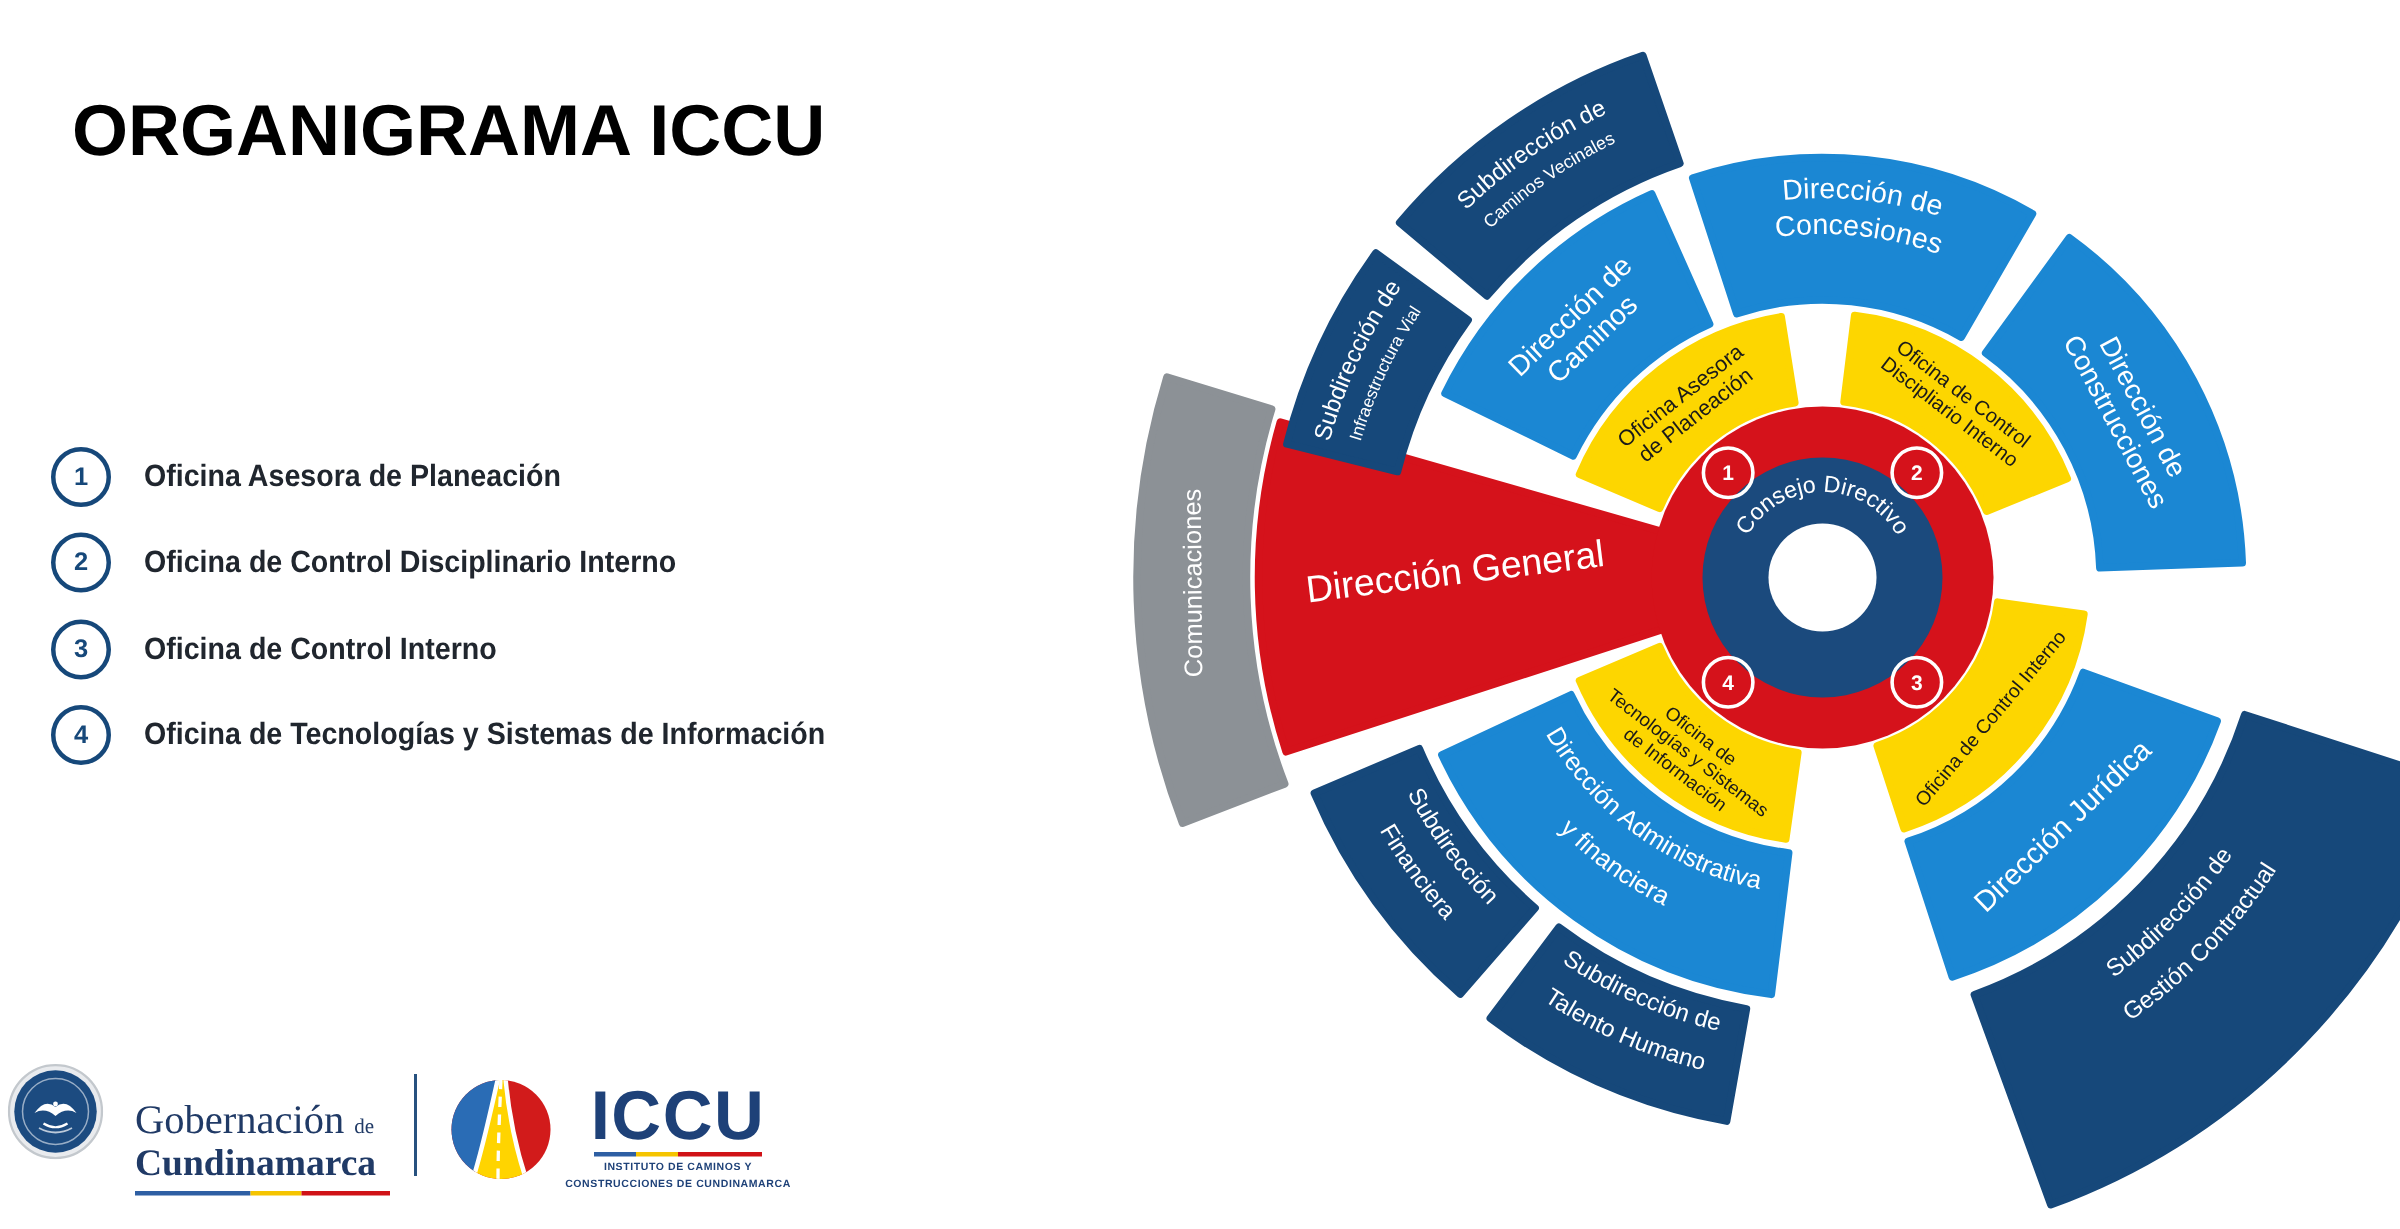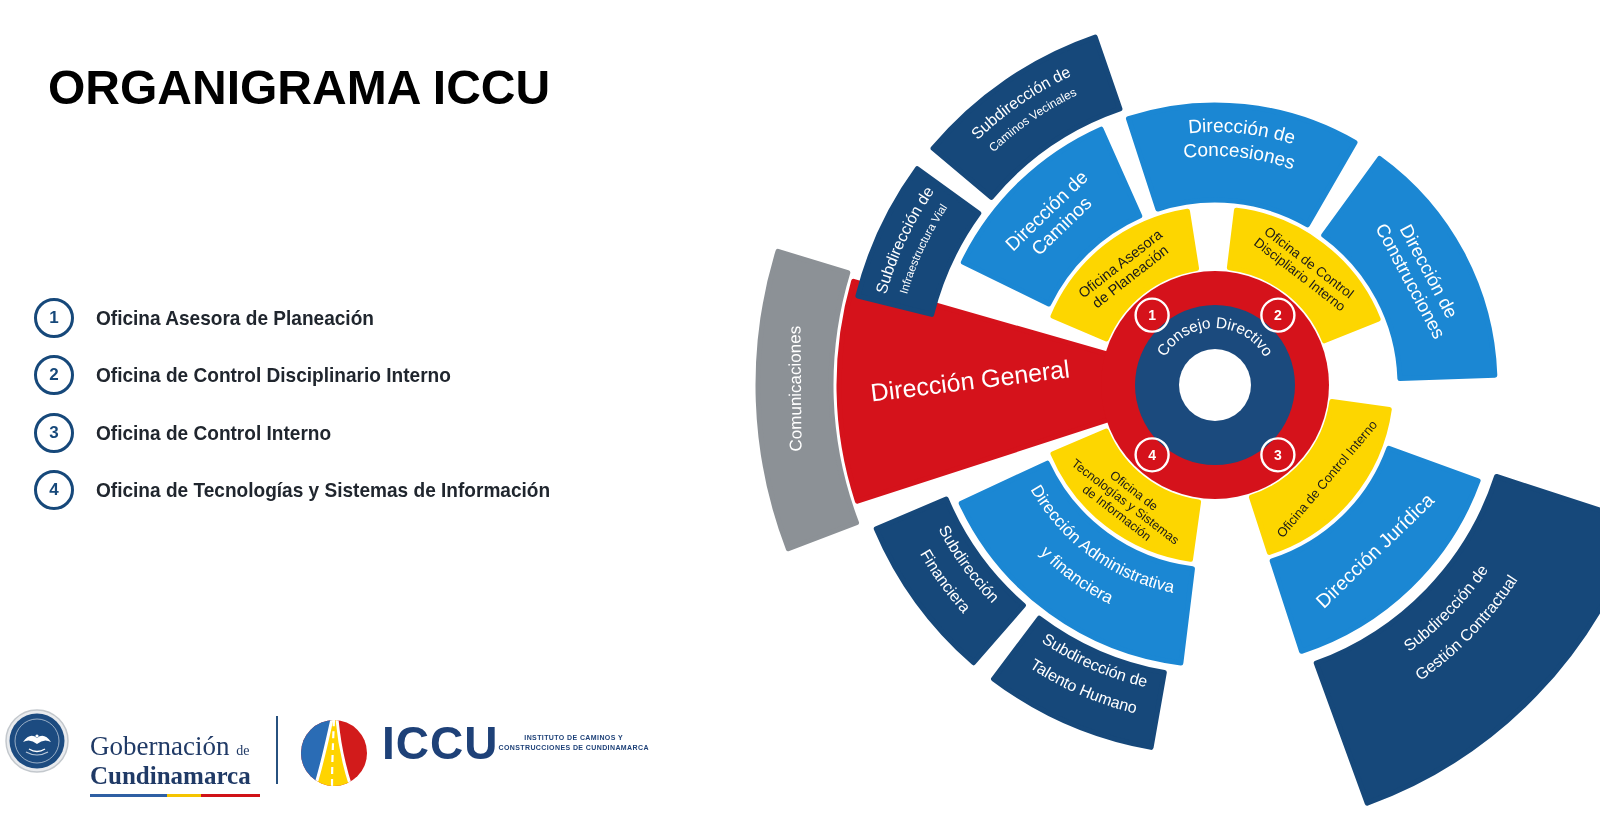--- a/index.html
+++ b/index.html
@@ -22,21 +22,21 @@
   .gob-line1 .de{font-size:14px;}
   .gob-line2{font-family:"Liberation Serif",serif;font-size:25px;font-weight:700;
              margin-top:0px;white-space:nowrap;}
   .tricolor{display:flex;height:3px;width:170px;margin-top:4px;}
   .tricolor .b{background:#2e5fa3;flex:9;}
   .tricolor .y{background:#f5c400;flex:4;}
   .tricolor .r{background:#d01217;flex:7;}
   .footer-divider{position:absolute;left:276px;top:716px;width:2px;height:68px;background:#27517f;}
   .iccu-logo{position:absolute;left:300px;top:719px;}
   .iccu-text{position:absolute;left:382px;top:720px;width:140px;display:flex;
-             flex-direction:row;align-items:center;color:#1e4178;}
+             flex-direction:column;align-items:center;color:#1e4178;}
   .iccu-word{font-size:46px;font-weight:800;letter-spacing:1px;line-height:1.0;}
   .iccu-underline{display:flex;height:3px;width:112px;margin:2px 0 3px 0;}
   .iccu-underline .b{background:#2e5fa3;flex:1;}
   .iccu-underline .y{background:#f5c400;flex:1;}
   .iccu-underline .r{background:#d01217;flex:2;}
   .iccu-sub{font-size:7px;font-weight:700;letter-spacing:.4px;white-space:nowrap;
             text-align:center;line-height:1.5;}
   .wheel-wrap{position:absolute;left:720px;top:0;width:880px;height:819px;}
   svg text{font-family:"Liberation Sans",sans-serif;}
 </style>

